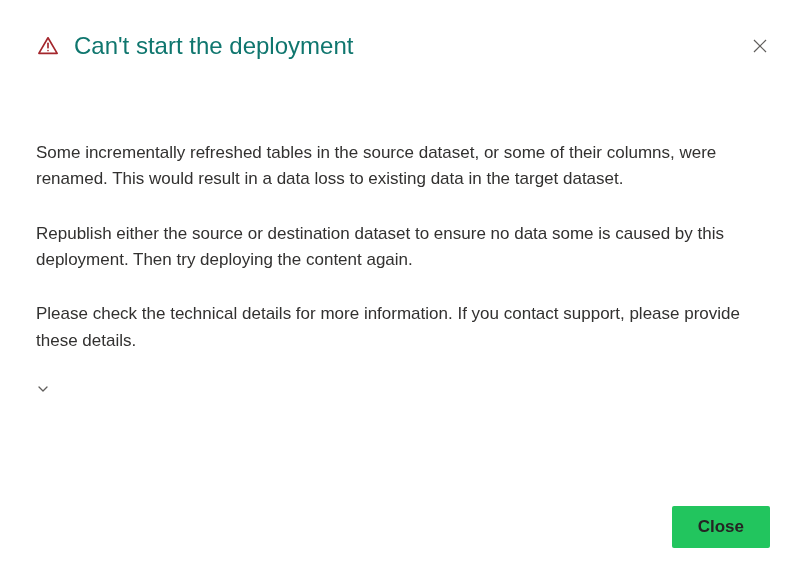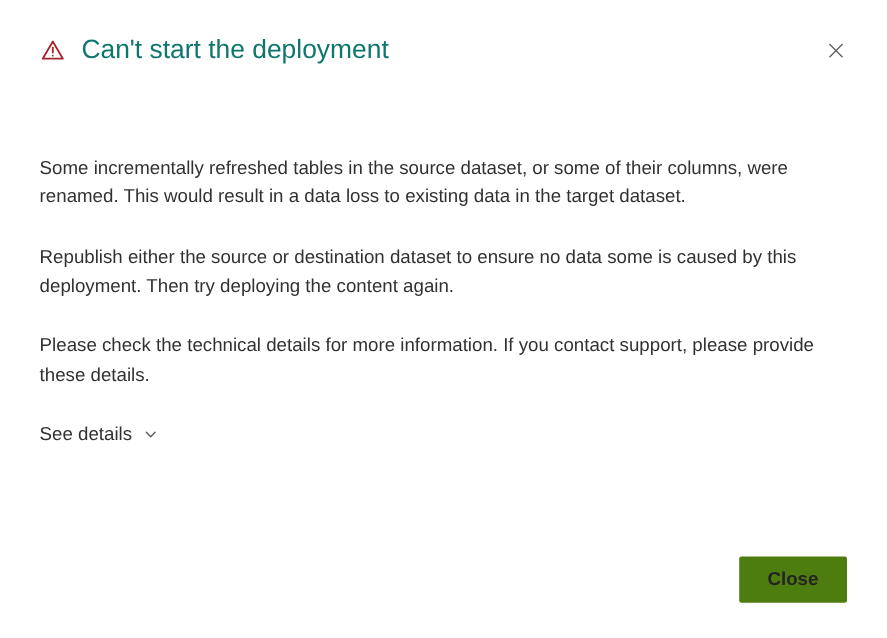--- a/index.html
+++ b/index.html
@@ -110,21 +110,21 @@
     .chevron-icon svg {
       width: 12px;
       height: 12px;
     }
     .dialog-footer {
       display: flex;
       justify-content: flex-end;
       margin-top: 24px;
     }
     .close-button {
-      background: #4d7c0f;
+      background: #22c55e;
       border: none;
       padding: 11px 26px;
       font-size: 17px;
       font-weight: 600;
       color: #252423;
       border-radius: 2px;
       cursor: pointer;
       font-family: inherit;
     }
   </style>
@@ -146,21 +146,20 @@
       <line x1="13" y1="1" x2="1" y2="13"></line>
     </svg>
   </span>
 </div>
 
 <div class="dialog-body">
   <p class="body-text">Some incrementally refreshed tables in the source dataset, or some of their columns, were renamed. This would result in a data loss to existing data in the target dataset.</p>
   <p class="body-text">Republish either the source or destination dataset to ensure no data some is caused by this deployment. Then try deploying the content again.</p>
   <p class="body-text">Please check the technical details for more information. If you contact support, please provide these details.</p>
   <div class="details-row">
-    <span class="details-label">See details</span>
     <span class="chevron-icon">
       <svg viewBox="0 0 12 12" fill="none" stroke="#605e5c" stroke-width="1.3">
         <path d="M2 4 L6 8 L10 4" stroke-linecap="round" stroke-linejoin="round"></path>
       </svg>
     </span>
   </div>
 </div>
 
 <div class="dialog-footer">
   <button class="close-button">Close</button>

